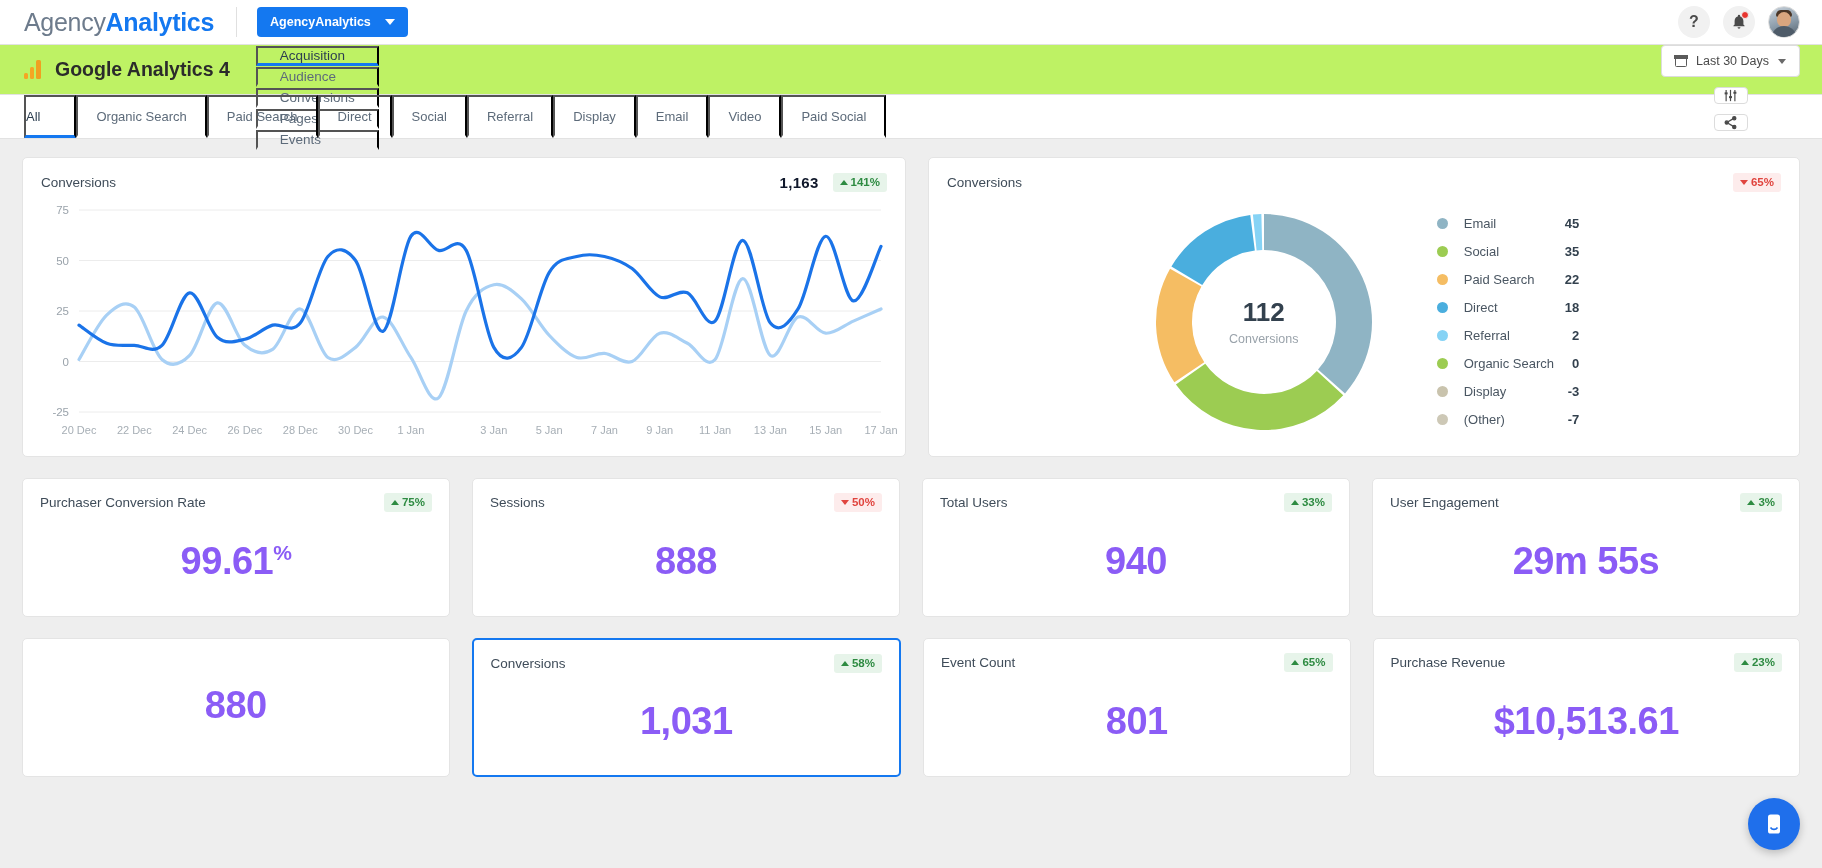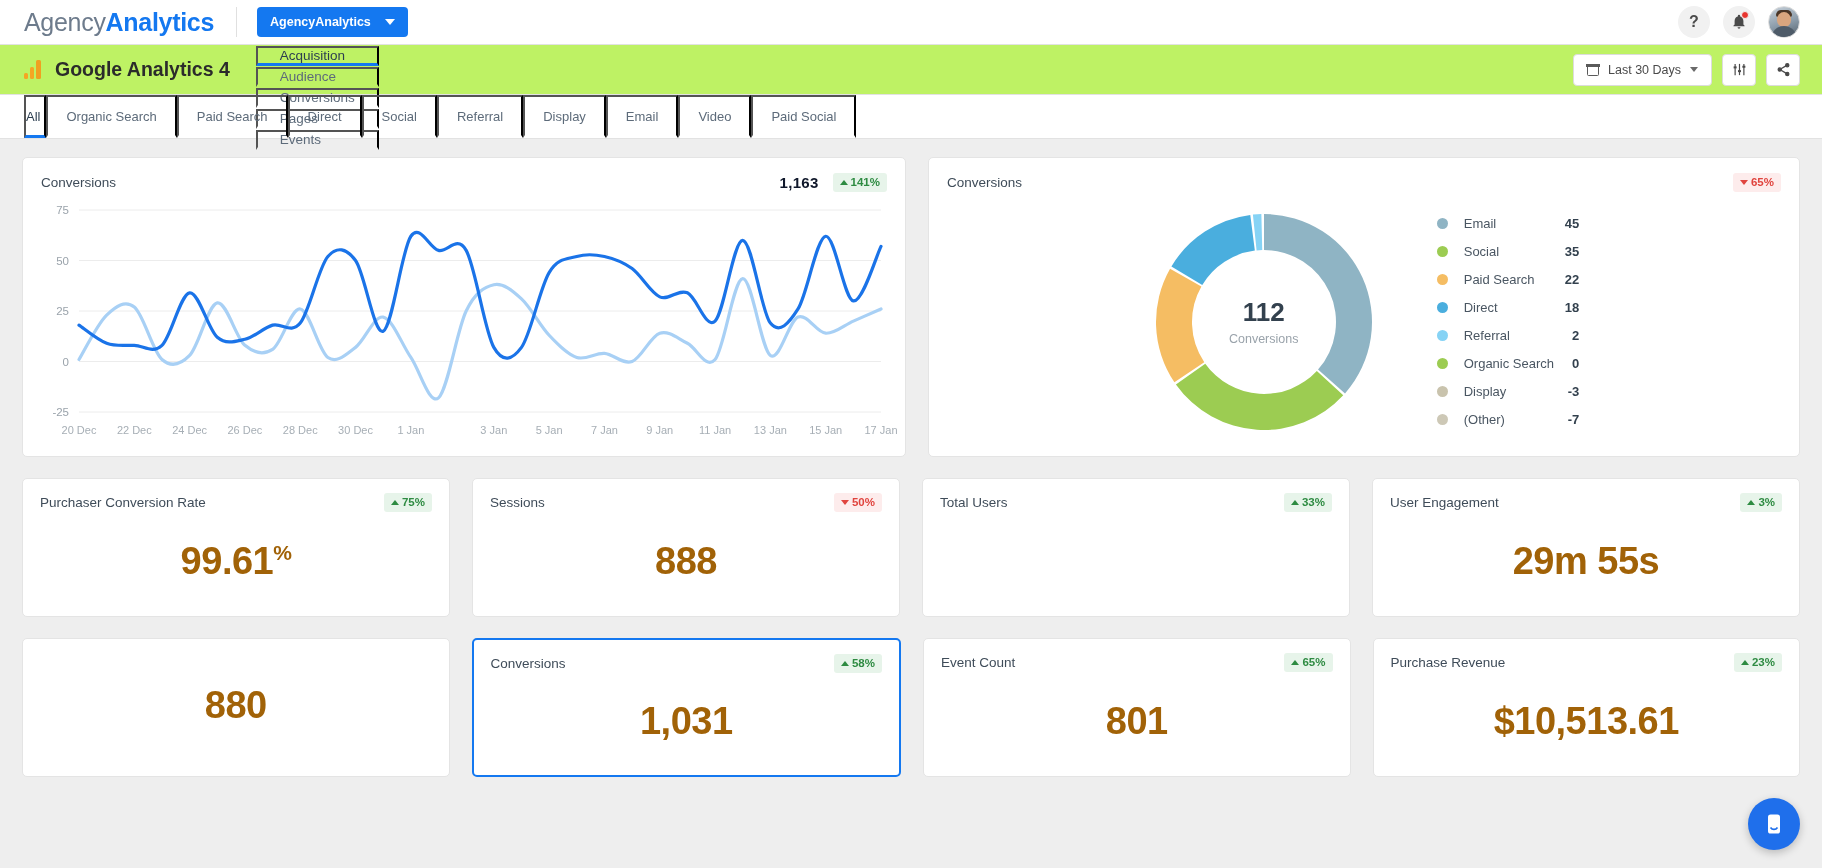--- a/index.html
+++ b/index.html
@@ -101,21 +101,21 @@
   .nav-tabs { display: flex; align-items: stretch; flex-direction: column; }
   .nav-tab {
     display: flex; align-items: center; padding: 0 22px;
     font-size: 13.5px; color: #5d6b7a; cursor: pointer;
     border-bottom: 3px solid transparent; background: none;
     font-family: "Liberation Sans", sans-serif;
     white-space: nowrap; margin-top: 1px;
   }
   .nav-tab.active { color: #2c3e50; border-bottom-color: #1478f0; }
 
-  .primary-right { margin-left: auto; display: flex; align-items: center; gap: 10px; }
+  .primary-right { margin-left: auto; display: flex; align-items: center; gap: 10px; flex-direction: column; }
   .date-btn {
     display: flex; align-items: center; gap: 9px;
     border: 1px solid #dcdcdc; background: #fff;
     border-radius: 4px; padding: 8px 13px;
     font-size: 12.5px; color: #4a4a4a; cursor: pointer;
     font-family: "Liberation Sans", sans-serif; white-space: nowrap;
   }
   .cal-icon {
     width: 12px; height: 12px; border: 1.8px solid #5a5a5a;
     border-radius: 1.5px; position: relative; flex-shrink: 0;
@@ -140,21 +140,21 @@
     height: 44px; background: #fff;
     display: flex; align-items: stretch;
     padding: 0 24px; border-bottom: 1px solid #e2e2e2;
   }
   .sub-tab {
     display: flex; align-items: center; padding: 0 18px;
     font-size: 13px; color: #5d6b7a; cursor: pointer;
     border-bottom: 3px solid transparent; background: none;
     font-family: "Liberation Sans", sans-serif; white-space: nowrap;
   }
-  .sub-tab:first-child { padding-left: 0; padding-right: 4px; }
+  .sub-tab:first-child { padding-left: 0; padding-right: 34px; }
   .sub-tab.active { color: #2c3e50; border-bottom-color: #1478f0; }
 
   
   .board { padding: 18px 22px; }
   .row { display: flex; gap: 22px; }
   .card {
     background: #fff; border: 1px solid #e4e4e4; border-radius: 5px;
     position: relative;
   }
   .card.selected { border: 2px solid #1478f0; }
@@ -211,21 +211,21 @@
   .kpi-head {
     display: flex; align-items: center; justify-content: space-between;
     padding: 14px 17px 0 17px;
   }
   .kpi-title { font-size: 13.5px; color: #3f4c59; }
   .kpi-value-wrap {
     flex: 1; display: flex; align-items: center; justify-content: center;
     padding-bottom: 6px;
   }
   .kpi-value {
-    font-size: 38px; font-weight: 700; color: #a16207;
+    font-size: 38px; font-weight: 700; color: #8b5cf6;
     letter-spacing: -0.5px; line-height: 1;
   }
   .kpi-value .suffix { font-size: 21px; vertical-align: super; font-weight: 700; }
 
   
   .chat-fab {
     position: fixed; right: 22px; bottom: 18px;
     width: 52px; height: 52px; border-radius: 50%;
     background: #1f6feb; cursor: pointer;
     display: flex; align-items: center; justify-content: center;
@@ -462,20 +462,23 @@
         </div>
       </div>
       <div class="card kpi">
         <div class="kpi-head">
           <span class="kpi-title">Total Users</span>
           <span class="badge up">
             <span class="tri-up"></span>
             <span>33%</span>
           </span>
         </div>
+        <div class="kpi-value-wrap">
+          <span class="kpi-value">940</span>
+        </div>
       </div>
       <div class="card kpi">
         <div class="kpi-head">
           <span class="kpi-title">User Engagement</span>
           <span class="badge up">
             <span class="tri-up"></span>
             <span>3%</span>
           </span>
         </div>
         <div class="kpi-value-wrap">

